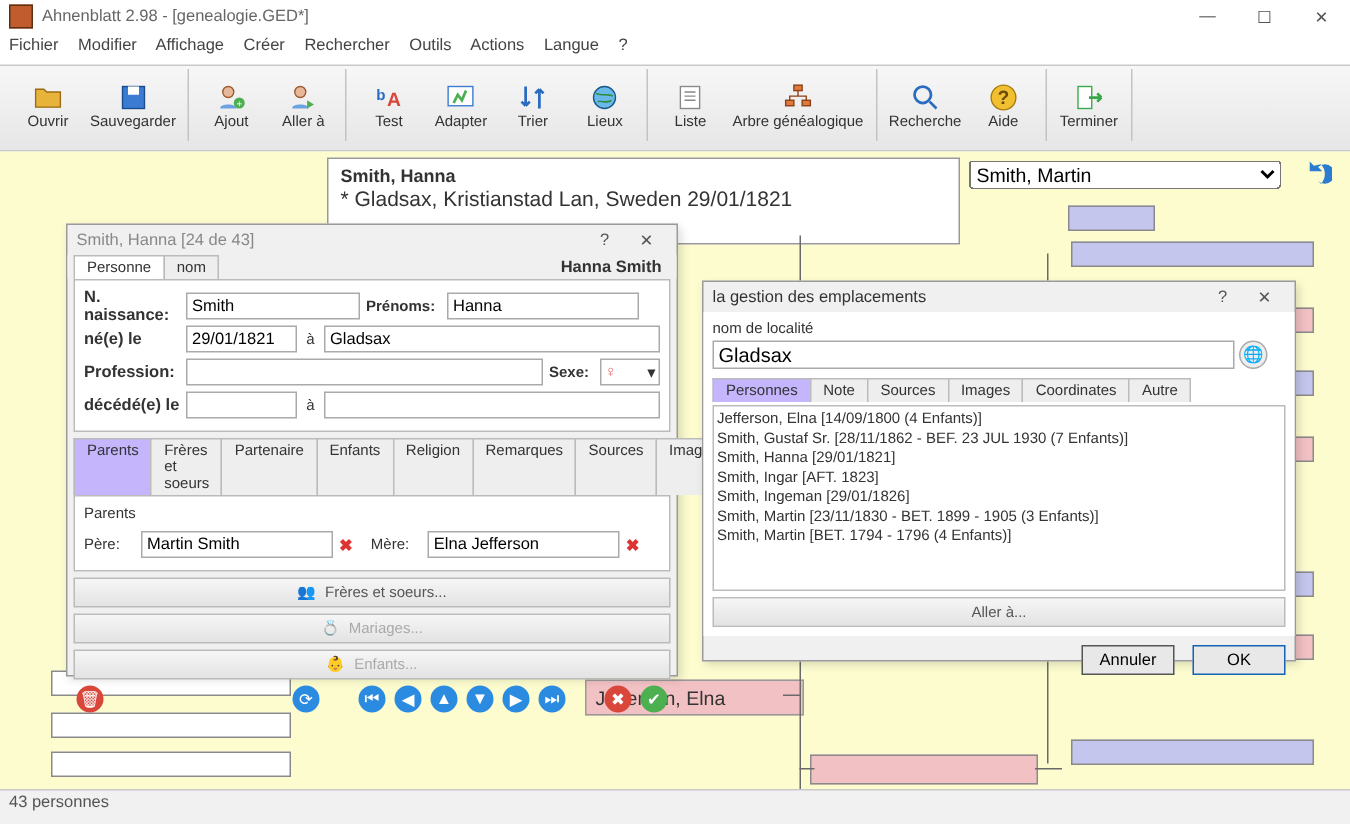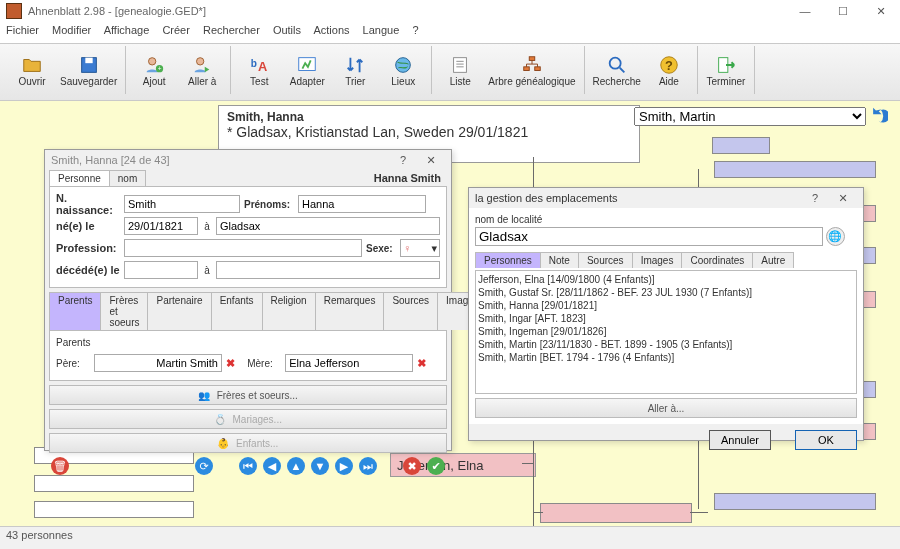--- a/index.html
+++ b/index.html
@@ -10,21 +10,21 @@
   .win-btn{width:38px;height:22px;display:flex;align-items:center;justify-content:center;color:#555}
   .menubar{height:18px;padding:1px 6px;color:#444}
   .menubar span{margin-right:10px}
   .toolbar{height:52px;display:flex;align-items:flex-start;border-top:1px solid #c9c9c9;border-bottom:1px solid #c9c9c9;background:linear-gradient(#f7f7f7,#e6e6e6);padding:2px 4px;gap:0}
   .tb-group{display:flex;border-right:1px solid #c3c3c3;padding:0 4px;height:48px}
   .tb-btn{display:flex;flex-direction:column;align-items:center;justify-content:center;min-width:40px;padding:0 4px;font-size:10px;color:#333}
   .tb-btn svg{width:22px;height:22px}
   .canvas{position:relative;width:100%;height:457px;background:#fcfccf}
   .summary-box{position:absolute;left:218px;top:4px;width:404px;height:48px;background:#fff;border:1px solid #999;padding:4px 8px;font-size:14px}
   .summary-box .line1{font-weight:700;font-size:12px}
-  .selector{position:absolute;right:34px;top:6px;width:232px}
+  .selector{position:absolute;right:46px;top:6px;width:208px}
   .selector select{width:100%;font-size:13px}
   .undo-icon{position:absolute;right:12px;top:4px;width:26px;height:22px}
   .tree-box{position:absolute;border:1px solid #8a8a8a;height:15px}
   .blue-box{background:#c4c6ed}
   .pink-box{background:#f2c1c4}
   .pink-big{background:#f2c1c4;border:1px solid #999;font-size:13px;padding:2px 6px;height:18px;display:flex;align-items:center}
   .status{position:fixed;left:0;bottom:0;height:18px;width:100%;background:#f1f1f1;border-top:1px solid #c9c9c9;font-size:11px;padding:2px 6px;color:#555}
   
   .dlg{position:absolute;background:#f0f0f0;border:1px solid #9a9a9a;box-shadow:2px 2px 6px rgba(0,0,0,.15)}
   .dlg-t{height:20px;display:flex;align-items:center;padding:0 6px;color:#888}
@@ -47,21 +47,21 @@
   .wide-btn{display:flex;align-items:center;justify-content:center;margin:4px 4px 0 4px;height:18px;border:1px solid #bbb;background:linear-gradient(#f6f6f6,#e3e3e3);font-size:10px;color:#555;gap:6px}
   .wide-btn.disabled{color:#aaa}
   .dlg1-foot{display:flex;align-items:center;padding:4px 6px;gap:6px}
   .round{width:18px;height:18px;border-radius:50%;display:flex;align-items:center;justify-content:center;font-size:11px;color:#fff}
   
   .dlg2{left:468px;top:86px;width:394px;height:252px}
   .dlg2 .body{background:#fff;margin:0;padding:6px}
   .dlg2 input.loc{width:340px;border:1px solid #aaa;height:17px;padding:0 3px}
   .globe{width:17px;height:17px;border:1px solid #aaa;background:#eee;display:inline-flex;align-items:center;justify-content:center;vertical-align:top;border-radius:50%}
   .list{border:1px solid #bbb;height:118px;margin-top:2px;padding:2px;overflow:hidden;font-size:10px;line-height:13px;background:#fff}
-  .dlg2-foot{display:flex;justify-content:flex-end;gap:24px;padding:6px}
+  .dlg2-foot{display:flex;justify-content:flex-end;gap:12px;padding:6px}
   .btn{min-width:62px;height:20px;border:1px solid #555;background:#e8e8e8;font-size:11px}
   .btn.primary{border:1.5px solid #1563b3}
   .hline{position:absolute;height:0;border-top:1.5px solid #6a6a6a}
   .vline{position:absolute;width:0;border-left:1.5px solid #6a6a6a}
 </style>
 </head>
 <body>
 
 <div class="title-bar">
   <div class="app-icon"></div>
@@ -282,21 +282,21 @@
       <div class="tab">Enfants</div>
       <div class="tab">Religion</div>
       <div class="tab">Remarques</div>
       <div class="tab">Sources</div>
       <div class="tab">Images</div>
     </div>
     <div class="parents-box">
       <div style="font-size:10px;margin-bottom:4px">Parents</div>
       <div class="row">
         <label style="width:34px">Père:</label>
-        <input style="width: 120px; text-align: right;" value="Martin Smith">
+        <input style="width: 120px;" value="Martin Smith">
         <span style="color:#d33;font-weight:bold">✖</span>
         <label style="width:34px;margin-left:8px">Mère:</label>
         <input style="width: 120px;" value="Elna Jefferson">
         <span style="color:#d33;font-weight:bold">✖</span>
       </div>
     </div>
     <div class="wide-btn">
         <span>👥</span>
         <span>Frères et soeurs...</span>
       </div>

